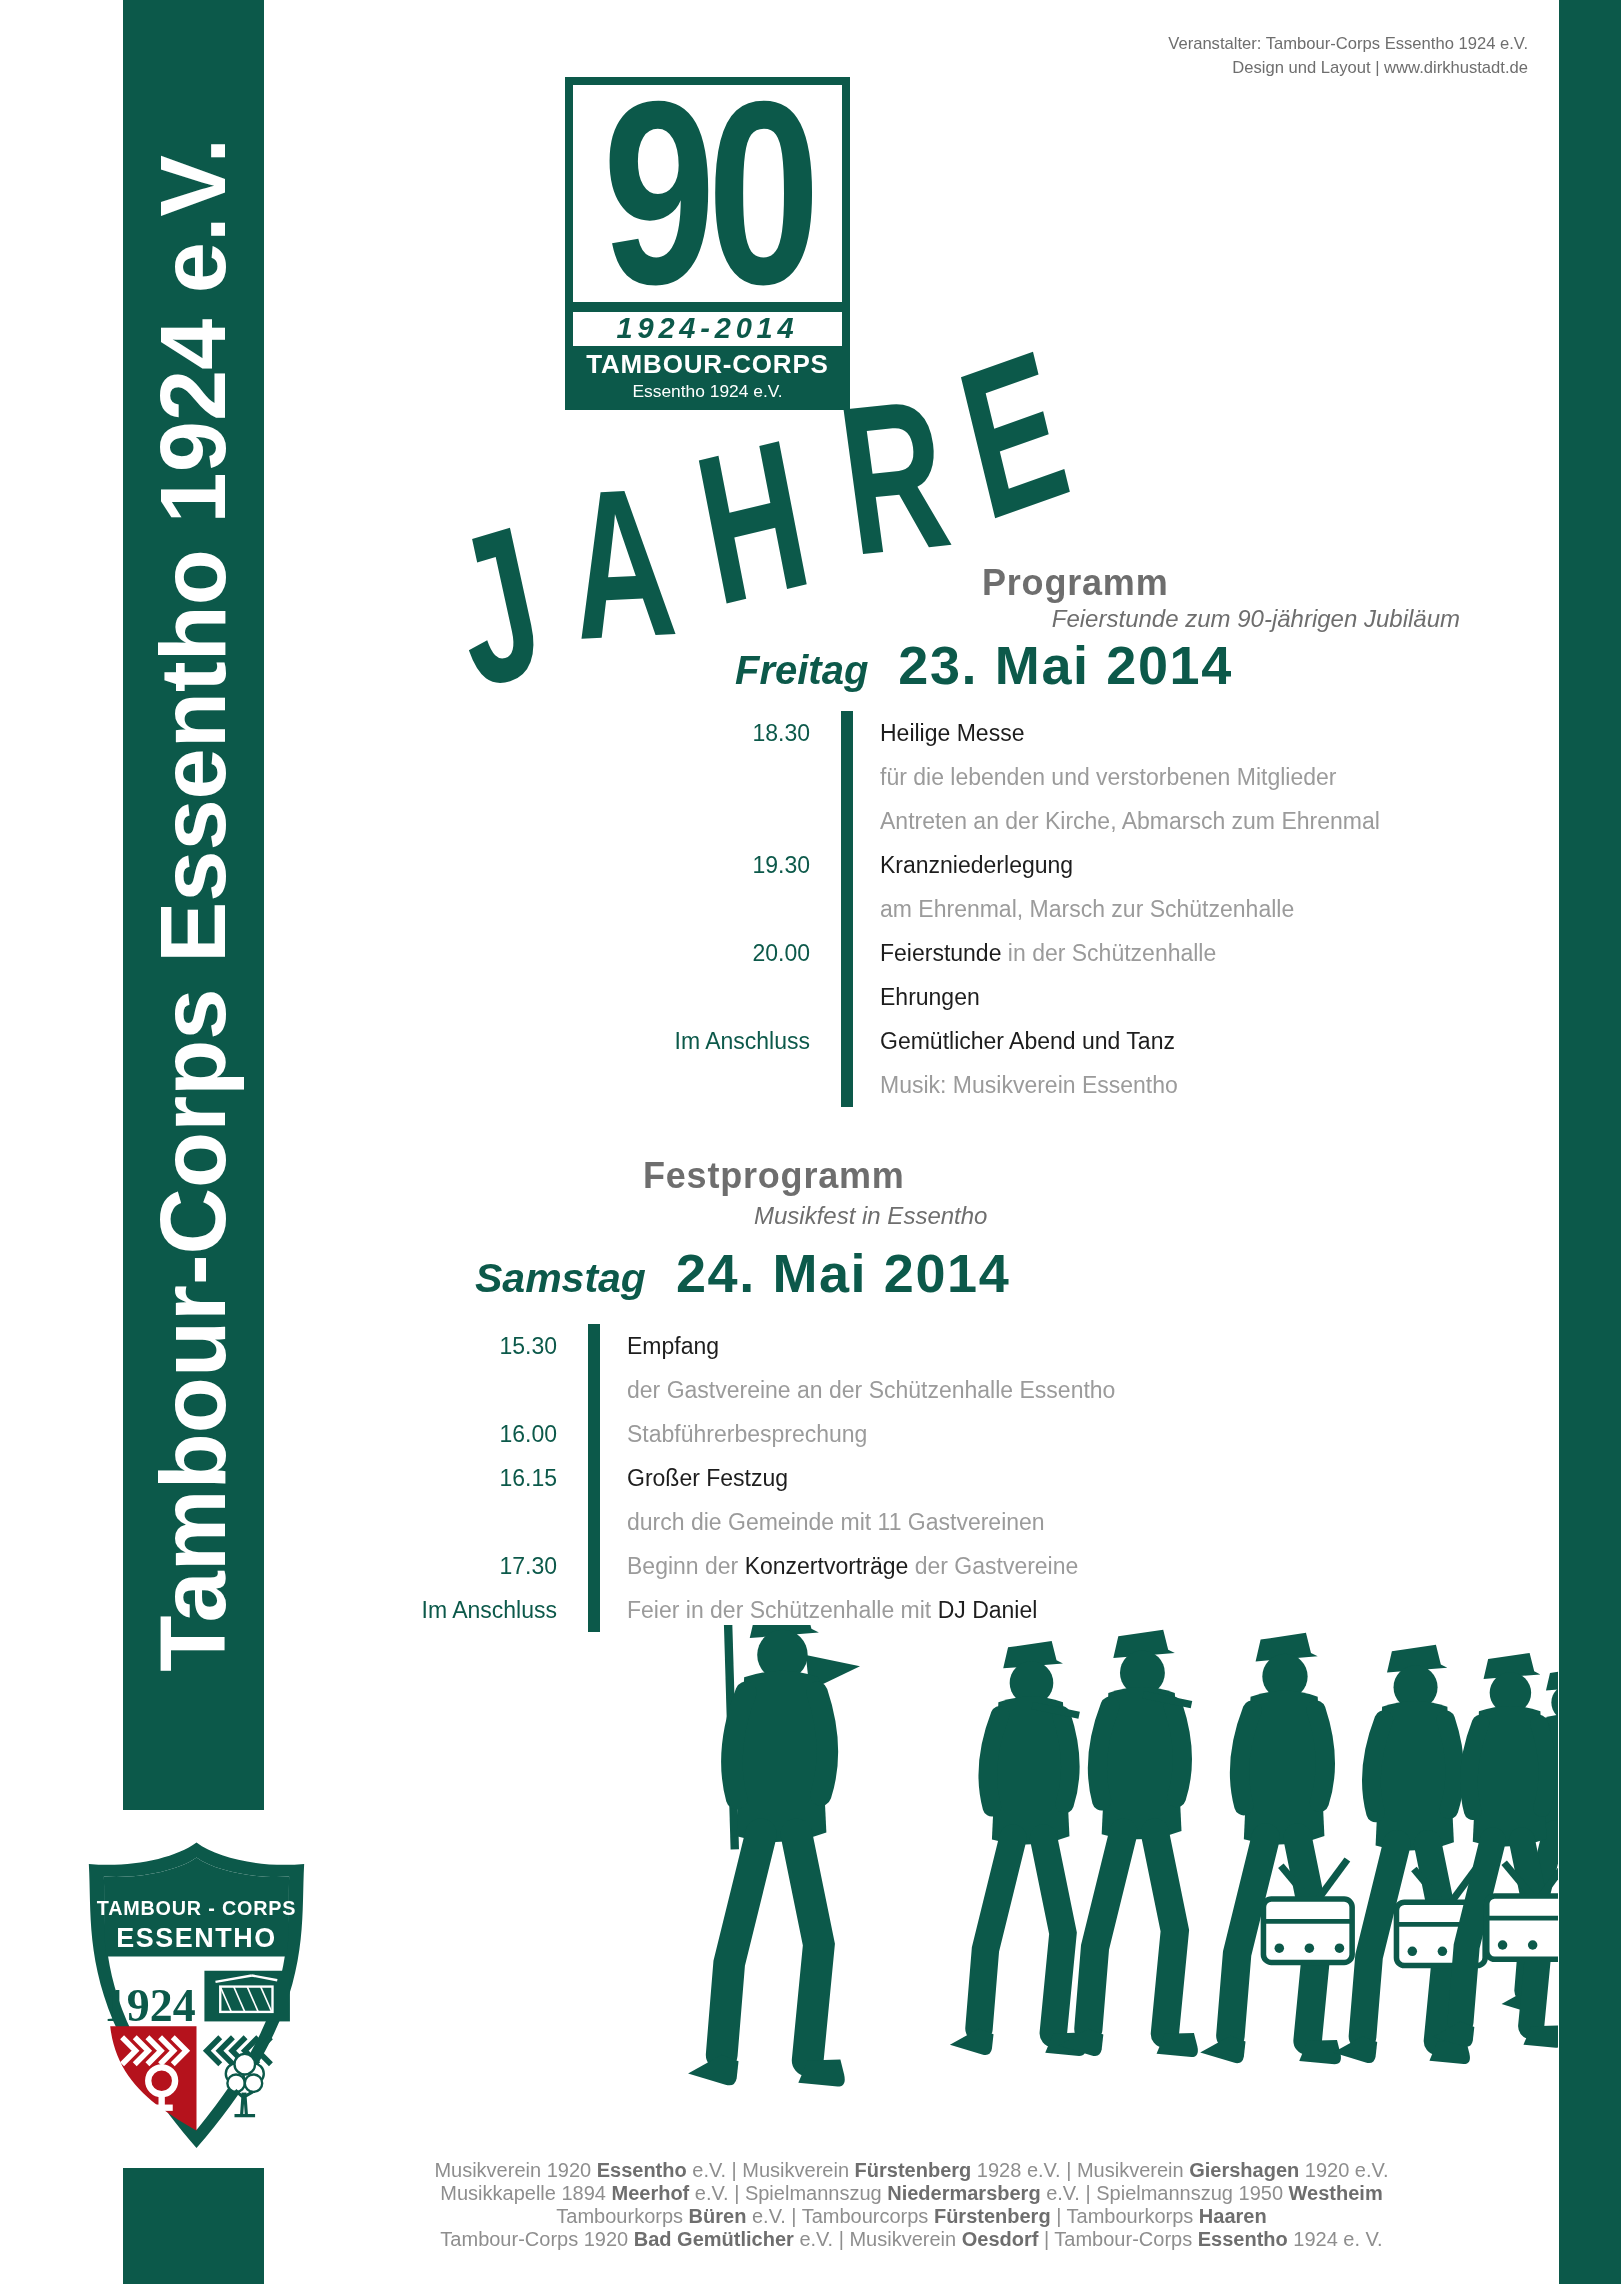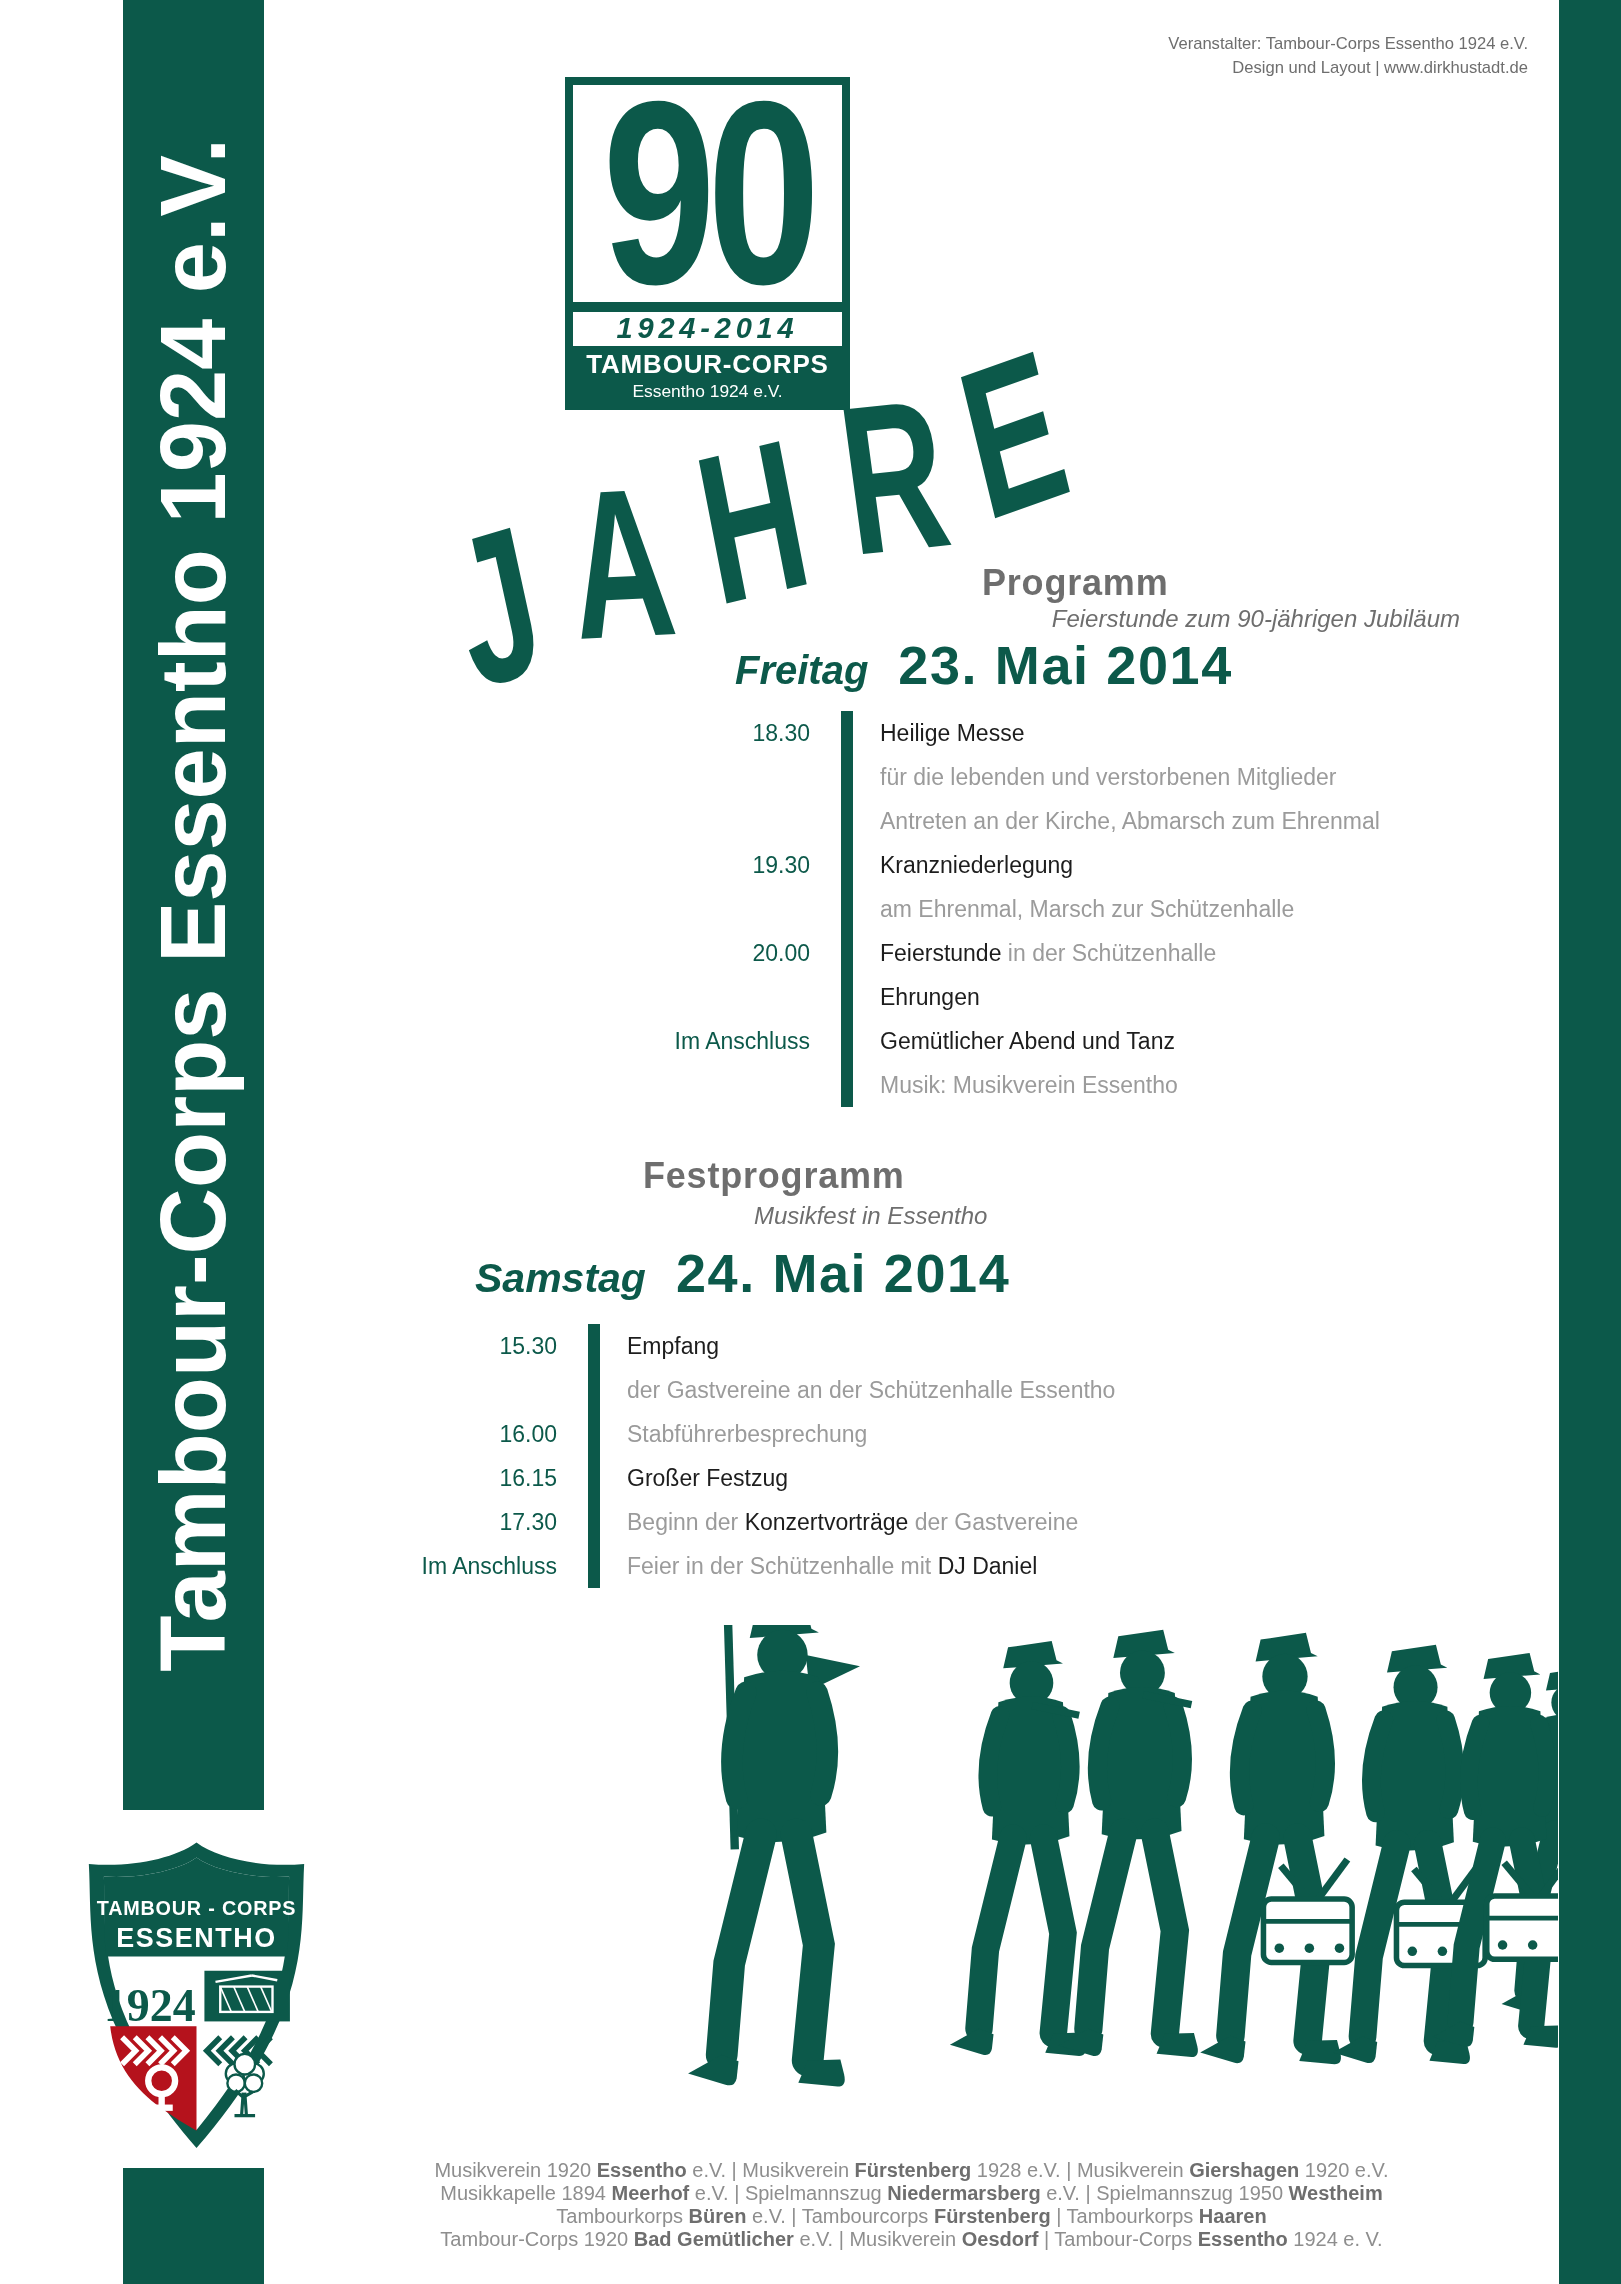--- a/index.html
+++ b/index.html
@@ -160,20 +160,24 @@
         <div class="ptime"></div>
         <div class="pdesc"><span class="seg-gray">der Gastvereine an der Schützenhalle Essentho</span></div>
       </div>
       <div class="prow">
         <div class="ptime">16.00</div>
         <div class="pdesc"><span class="seg-gray">Stabführerbesprechung</span></div>
       </div>
       <div class="prow">
         <div class="ptime">16.15</div>
         <div class="pdesc"><span class="seg-dark">Großer Festzug</span></div>
+      </div>
+      <div class="prow">
+        <div class="ptime"></div>
+        <div class="pdesc"><span class="seg-gray">durch die Gemeinde mit 11 Gastvereinen</span></div>
       </div>
       <div class="prow">
         <div class="ptime">17.30</div>
         <div class="pdesc"><span class="seg-gray">Beginn der </span><span class="seg-dark">Konzertvorträge</span><span class="seg-gray"> der Gastvereine</span></div>
       </div>
       <div class="prow">
         <div class="ptime">Im Anschluss</div>
         <div class="pdesc"><span class="seg-gray">Feier in der Schützenhalle mit </span><span class="seg-dark">DJ Daniel</span></div>
       </div>
     </div>

